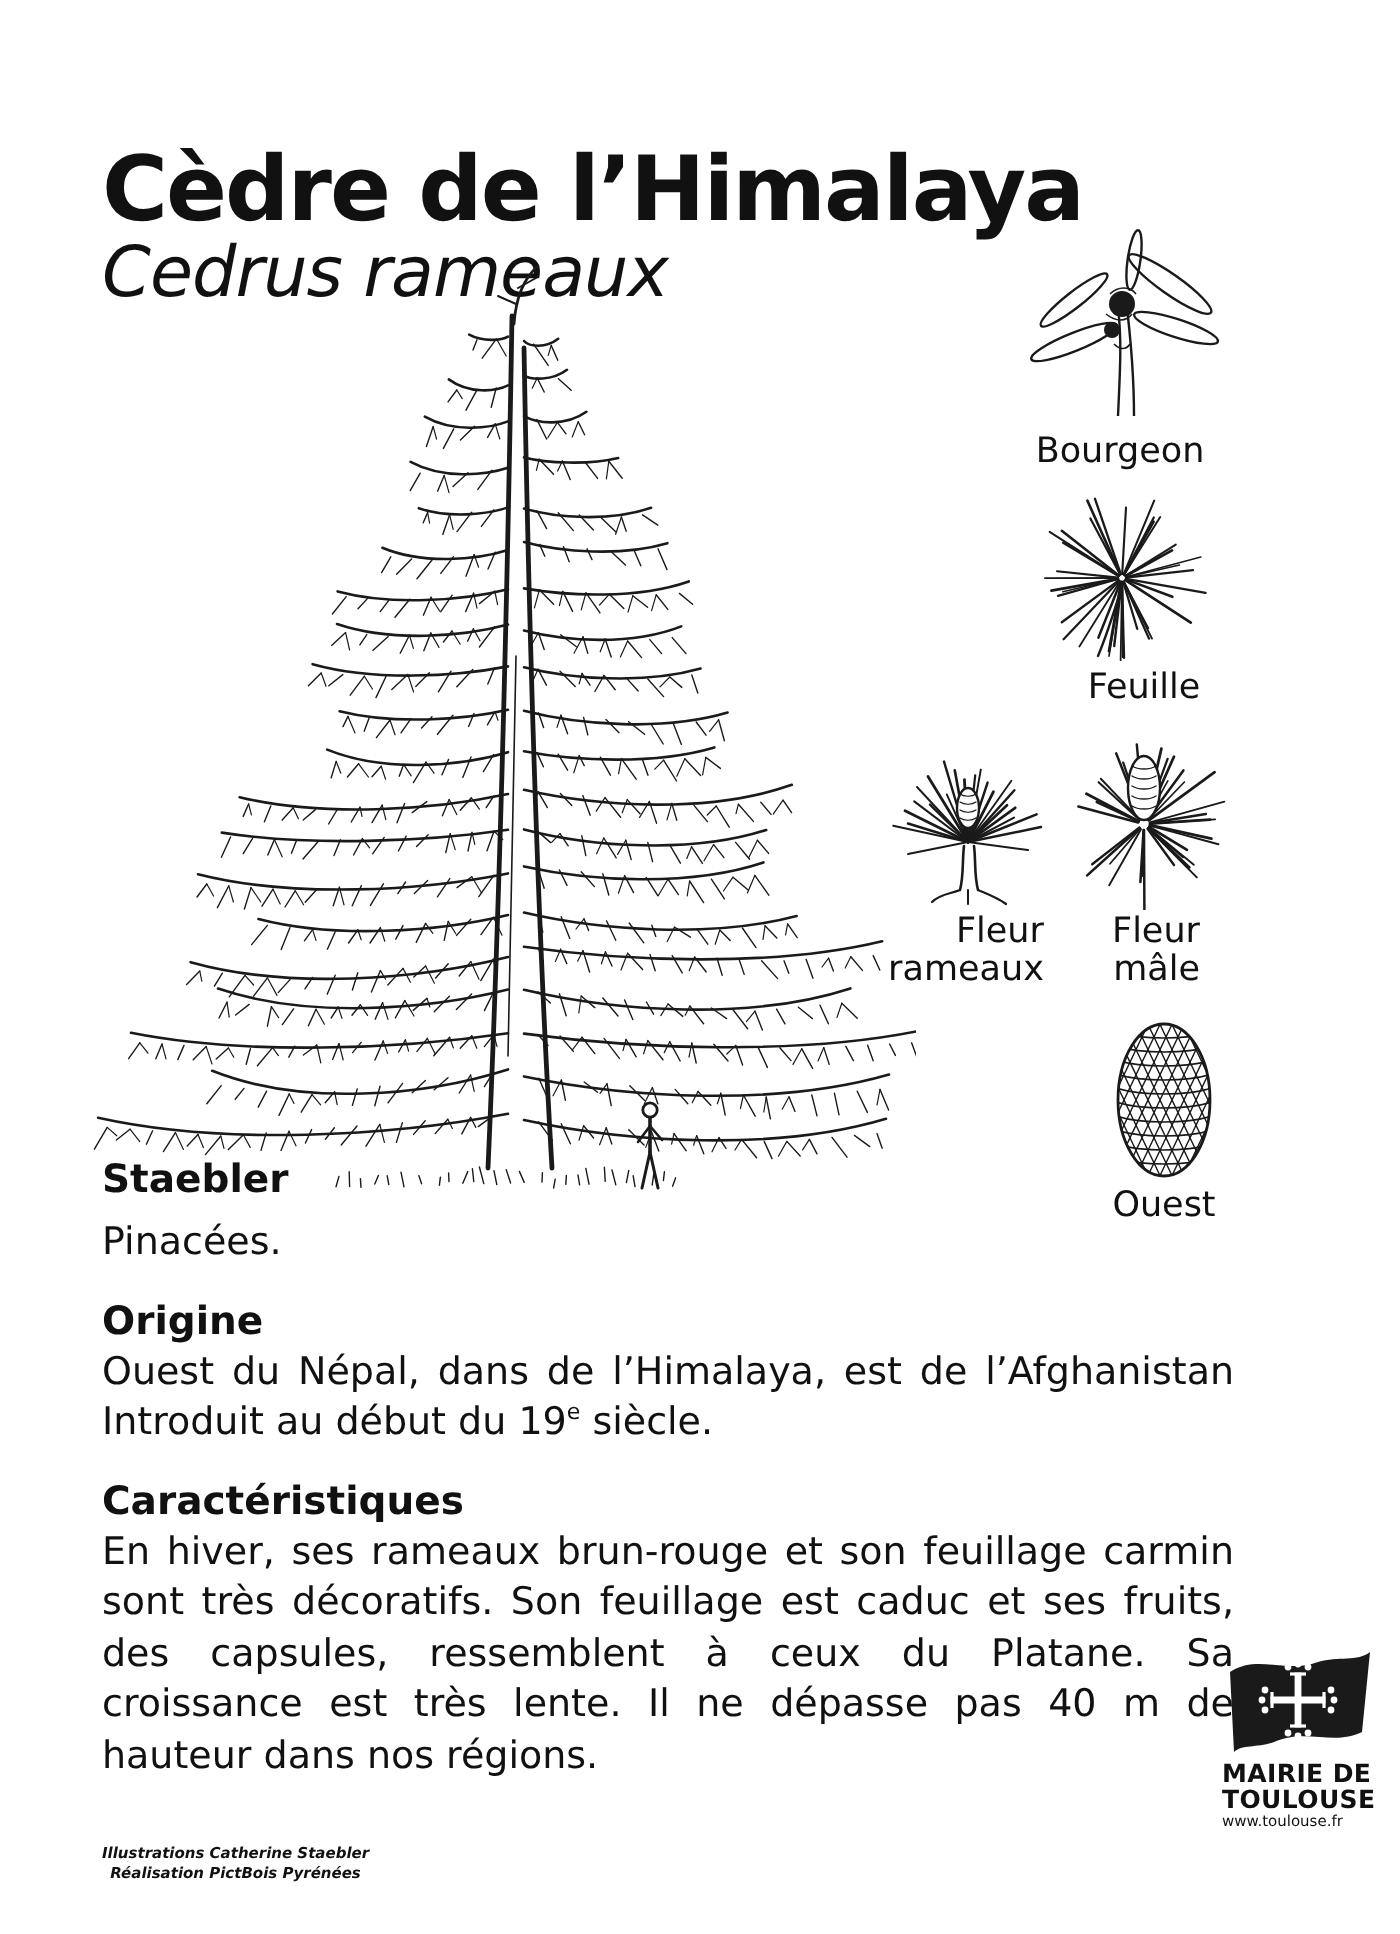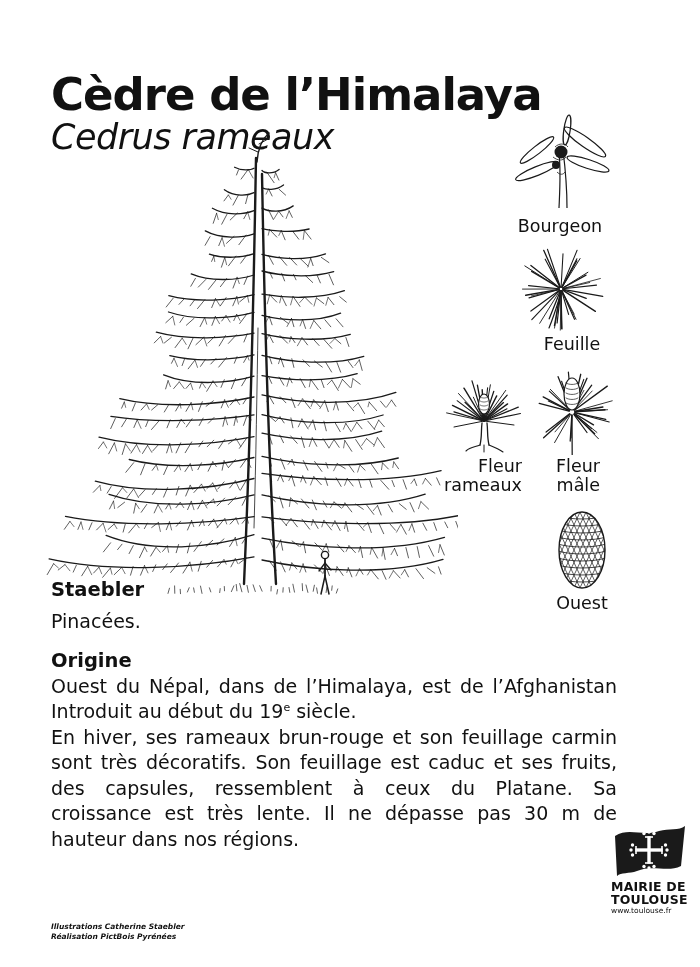--- a/index.html
+++ b/index.html
@@ -12,21 +12,21 @@
   .subtitle{left:51px;top:88px;font-size:35px;font-style:italic;font-weight:400;white-space:nowrap;letter-spacing:-0.5px;}
   .fig-label{font-size:17.5px;text-align:right;transform:translateX(-50%);white-space:nowrap;line-height:19px;}
   .textcol{left:51px;top:577px;width:566px;}
   .sec-h{font-size:19.5px;font-weight:700;line-height:26px;margin:0;}
   .body-line{font-size:19px;line-height:25.5px;margin:0;}
   .stretch{text-align:justify;text-align-last:justify;}
   .just{text-align:justify;}
   .gap6{margin-top:6px;}
   .gap10{margin-top:13px;}
   sup{font-size:11px;vertical-align:super;line-height:0;}
-  .credits{left:51px;top:922px;font-size:7.5px;font-weight:700;font-style:italic;line-height:9.5px;}
+  .credits{left:51px;top:922px;font-size:7.5px;font-weight:700;font-style:italic;line-height:9.5px;text-align:center;}
   .logo{left:611px;top:824px;width:88px;}
   .logo-name{font-size:12.5px;font-weight:800;line-height:13px;letter-spacing:0.2px;}
   .logo-url{font-size:7.5px;line-height:9px;}
   svg{display:block;}
 </style>
 </head>
 <body>
 
 <div class="page">
 
@@ -886,21 +886,22 @@
   <div class="abs fig-label" style="left:582px;top:594px;">Ouest</div>
 
   <div class="abs textcol">
     <h3 class="sec-h">Staebler</h3>
     <p class="body-line gap6">Pinacées.</p>
 
     <h3 class="sec-h gap10">Origine</h3>
     <p class="body-line stretch">Ouest du Népal, dans de l’Himalaya, est de l’Afghanistan</p>
     <p class="body-line"><span>Introduit au début du 19</span><sup>e</sup><span> siècle.</span></p>
 
-    <p class="body-line just">En hiver, ses rameaux brun-rouge et son feuillage carmin sont très décoratifs. Son feuillage est caduc et ses fruits, des capsules, ressemblent à ceux du Platane. Sa croissance est très lente. Il ne dépasse pas 30 m de hauteur dans nos régions.</p>
+    <h3 class="sec-h gap10">Caractéristiques</h3>
+    <p class="body-line just">En hiver, ses rameaux brun-rouge et son feuillage carmin sont très décoratifs. Son feuillage est caduc et ses fruits, des capsules, ressemblent à ceux du Platane. Sa croissance est très lente. Il ne dépasse pas 40 m de hauteur dans nos régions.</p>
   </div>
 
   <div class="abs credits">
     <div>Illustrations Catherine Staebler</div>
     <div>Réalisation PictBois Pyrénées</div>
   </div>
 
   <div class="abs logo">
     <svg width="78" height="56" viewBox="0 0 78 56">
       <path d="M4,12 C18,3 32,13 48,7 C58,4 68,7 74,2 L70,42 C56,49 42,40 26,47 C18,50 10,48 6,52 Z" fill="#1a1a1a"></path>

